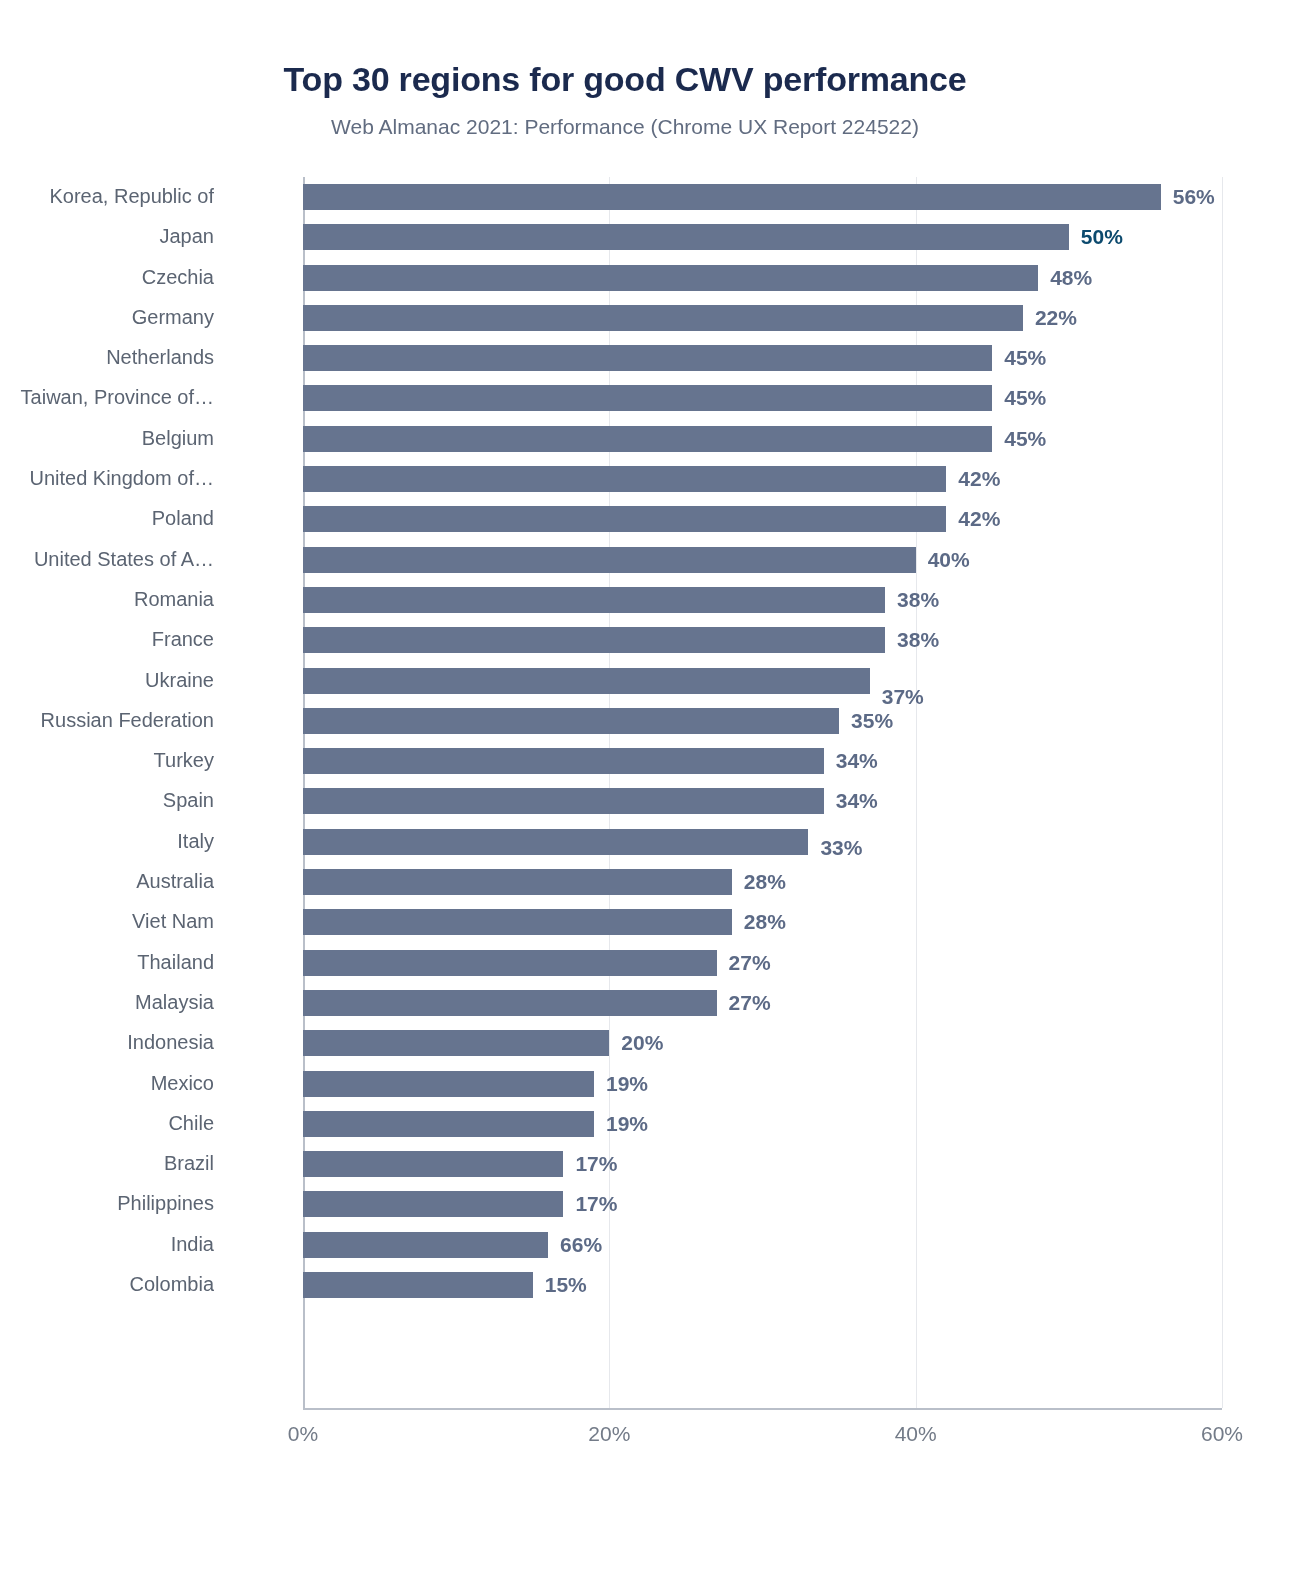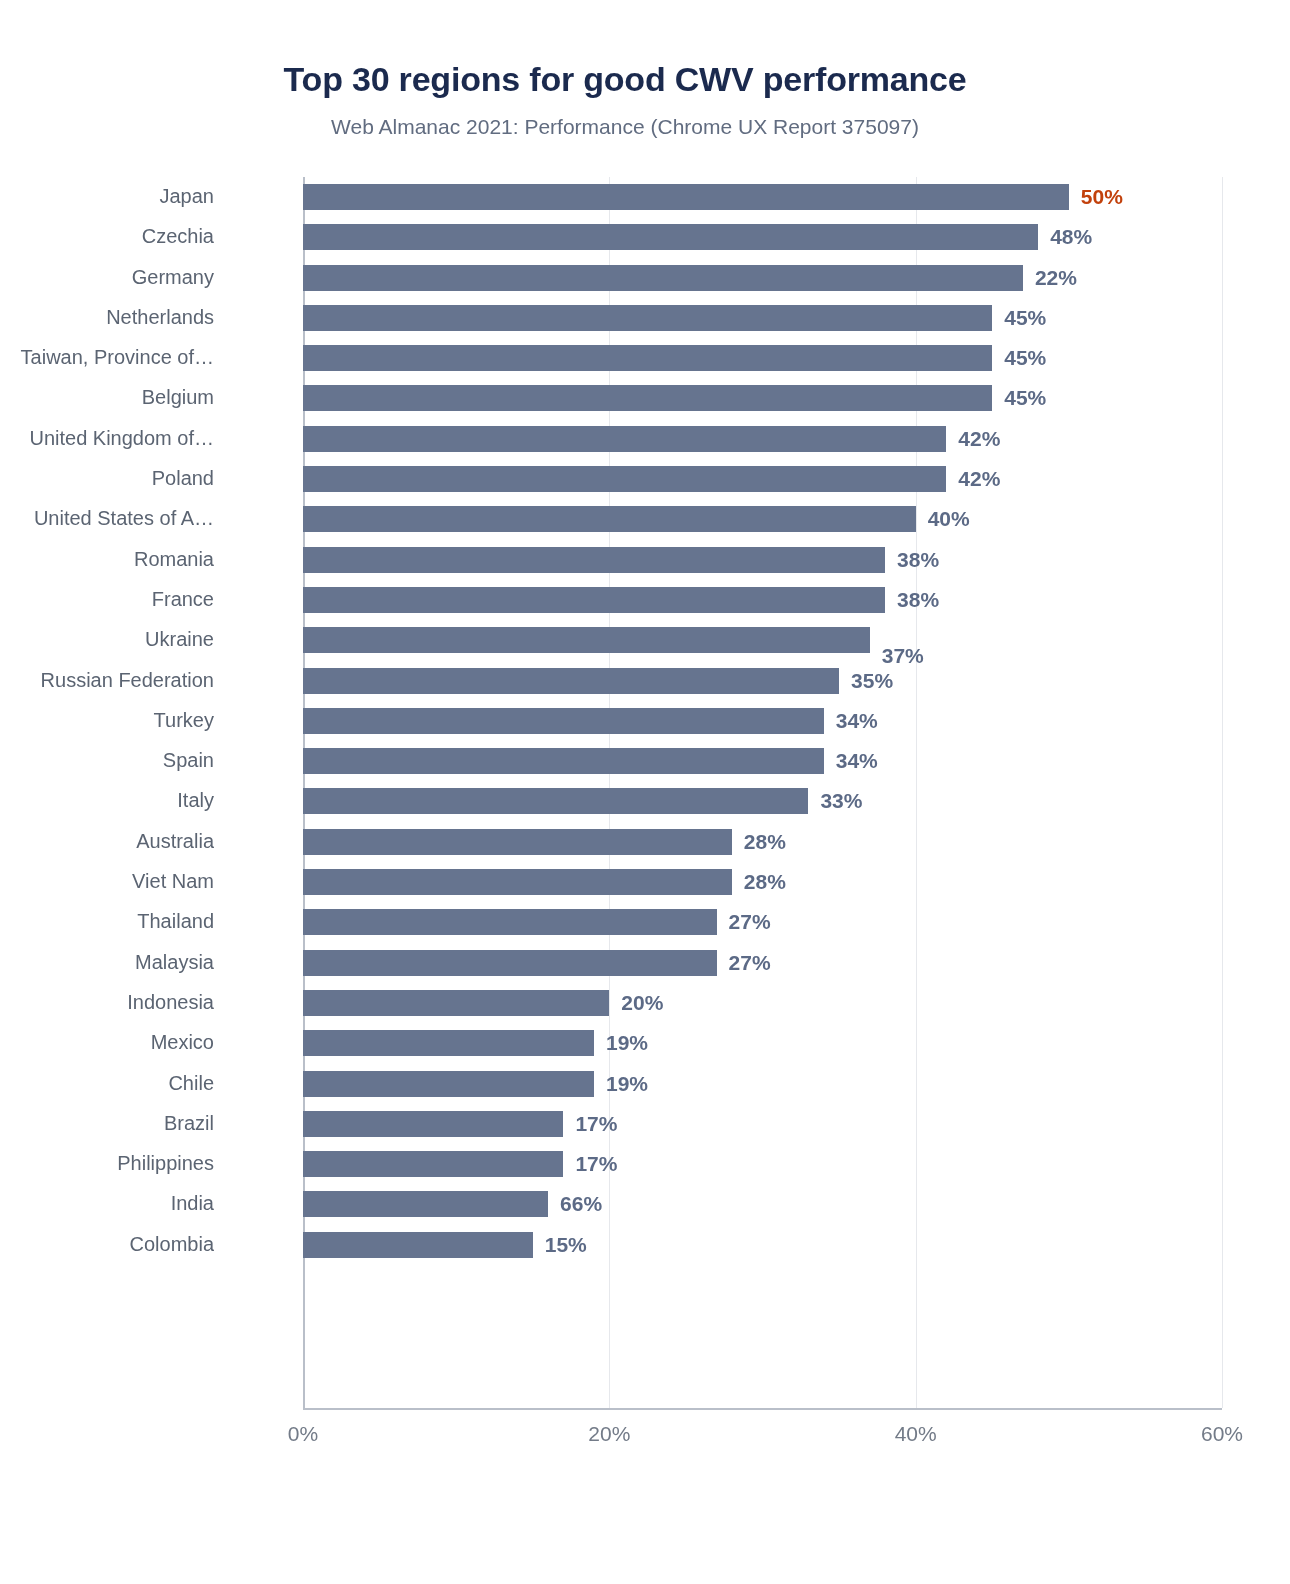--- a/index.html
+++ b/index.html
@@ -135,35 +135,40 @@
     font-size: 19px;
     color: #6b737f;
   }
 </style>
 </head>
 <body>
 
 <div class="page">
 
   <h1 class="title">Top 30 regions for good CWV performance</h1>
-  <h2 class="subtitle">Web Almanac 2021: Performance (Chrome UX Report 375097)</h2>
+  <h2 class="subtitle">Web Almanac 2021: Performance (Chrome UX Report 224522)</h2>
 
   <div class="chart-area">
     <div class="plot">
       <div class="axis-line"></div>
       <div id="gridlines">
           <div class="gridline" style="left: 306.333px;"></div>
           <div class="gridline" style="left: 612.667px;"></div>
           <div class="gridline" style="left: 919px;"></div>
         </div>
       <div class="rows" id="rows">
           <div class="row">
+            <div class="cat-label">Korea, Republic of</div>
+            <div class="bar" style="width: 857.733px; background: rgb(102, 116, 143);"></div>
+            <div class="bar-value" style="left: 869.733px; color: rgb(92, 106, 134);">56%</div>
+          </div>
+          <div class="row">
             <div class="cat-label">Japan</div>
             <div class="bar" style="width: 765.833px; background: rgb(102, 116, 143);"></div>
-            <div class="bar-value" style="left: 777.833px; color: #c2410c;">50%</div>
+            <div class="bar-value" style="left: 777.833px; color: #0c4a6e;">50%</div>
           </div>
           <div class="row">
             <div class="cat-label">Czechia</div>
             <div class="bar" style="width: 735.2px; background: rgb(102, 116, 143);"></div>
             <div class="bar-value" style="left: 747.2px; color: rgb(92, 106, 134);">48%</div>
           </div>
           <div class="row">
             <div class="cat-label">Germany</div>
             <div class="bar" style="width: 719.883px; background: rgb(102, 116, 143);"></div>
             <div class="bar-value" style="left: 731.883px; color: rgb(92, 106, 134);">22%</div>
@@ -224,21 +229,21 @@
             <div class="bar-value" style="left: 532.767px; color: rgb(92, 106, 134);">34%</div>
           </div>
           <div class="row">
             <div class="cat-label">Spain</div>
             <div class="bar" style="width: 520.767px; background: rgb(102, 116, 143);"></div>
             <div class="bar-value" style="left: 532.767px; color: rgb(92, 106, 134);">34%</div>
           </div>
           <div class="row">
             <div class="cat-label">Italy</div>
             <div class="bar" style="width: 505.45px; background: rgb(102, 116, 143);"></div>
-            <div class="bar-value" style="left: 517.45px; color: rgb(92, 106, 134);">33%</div>
+            <div class="bar-value" style="left: 517.45px; color: rgb(92, 106, 134); margin-top: 6px;">33%</div>
           </div>
           <div class="row">
             <div class="cat-label">Australia</div>
             <div class="bar" style="width: 428.867px; background: rgb(102, 116, 143);"></div>
             <div class="bar-value" style="left: 440.867px; color: rgb(92, 106, 134);">28%</div>
           </div>
           <div class="row">
             <div class="cat-label">Viet Nam</div>
             <div class="bar" style="width: 428.867px; background: rgb(102, 116, 143);"></div>
             <div class="bar-value" style="left: 440.867px; color: rgb(92, 106, 134);">28%</div>

